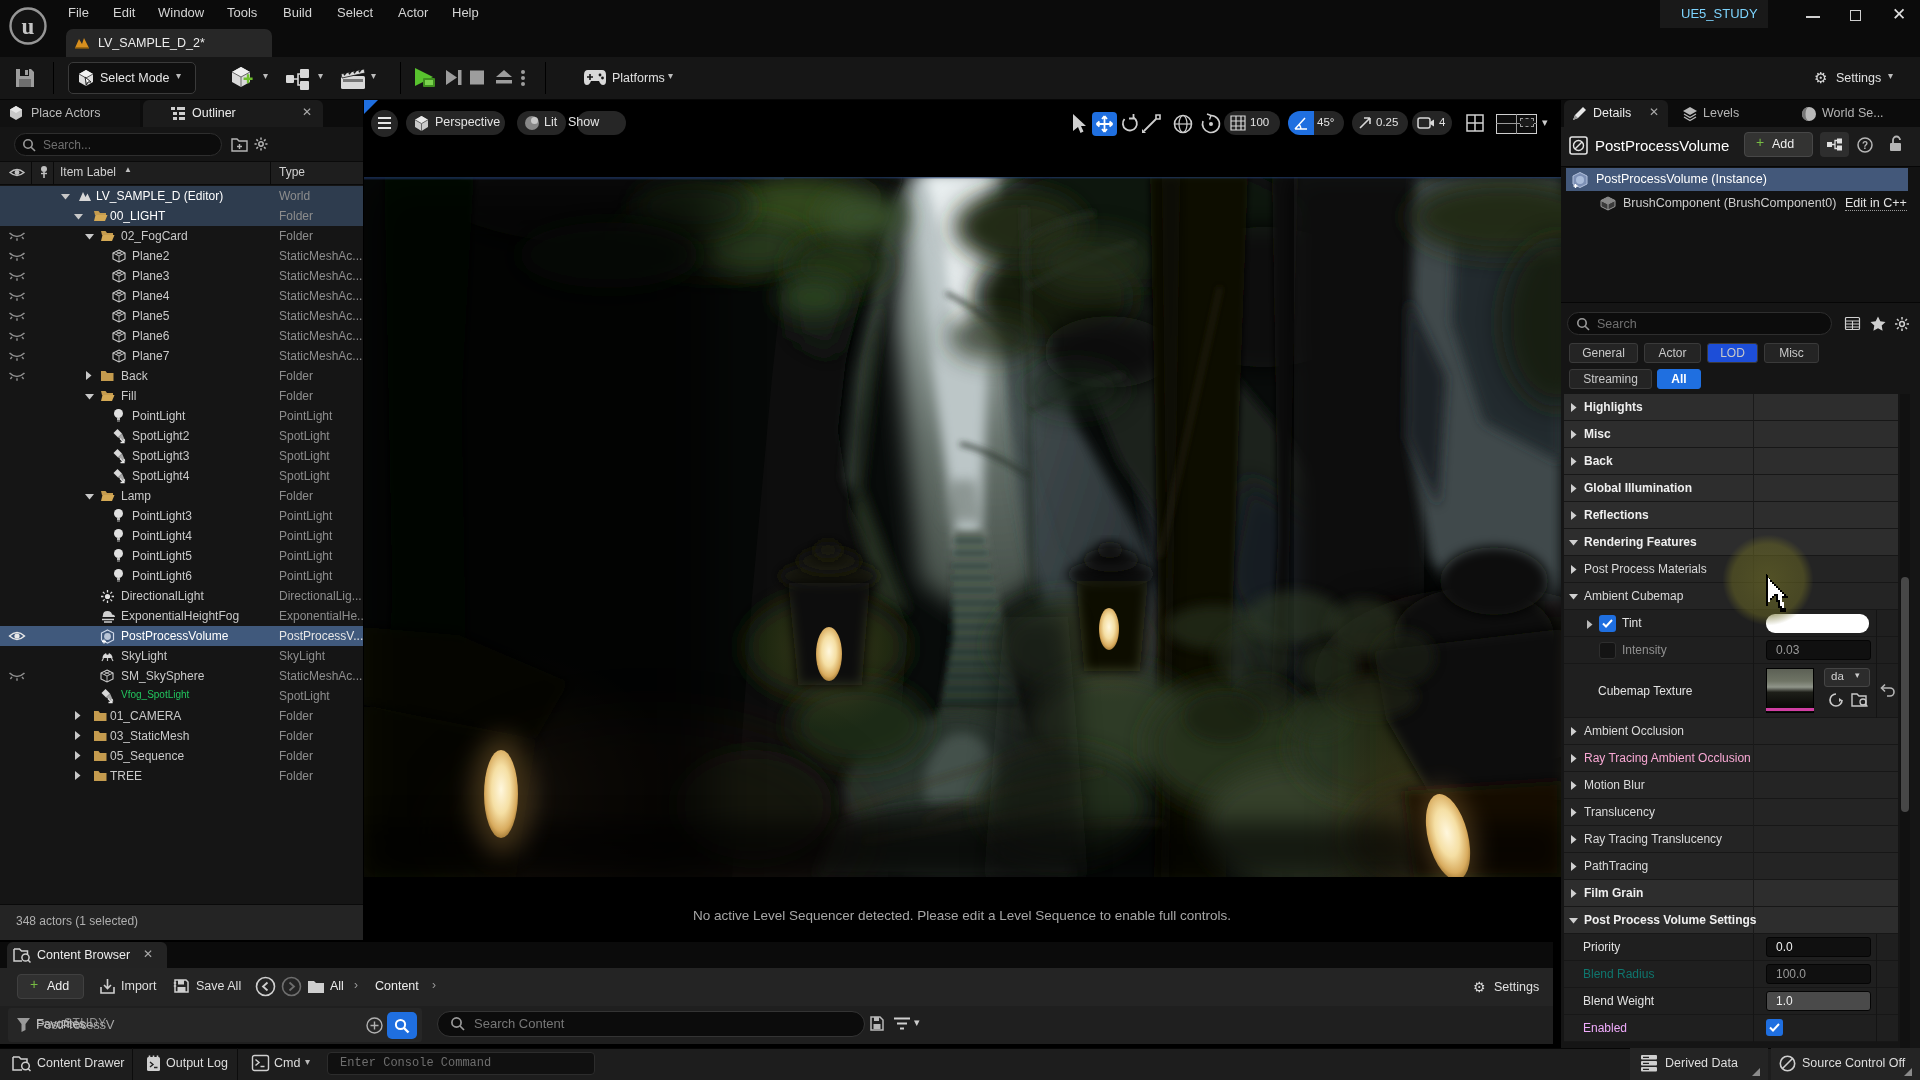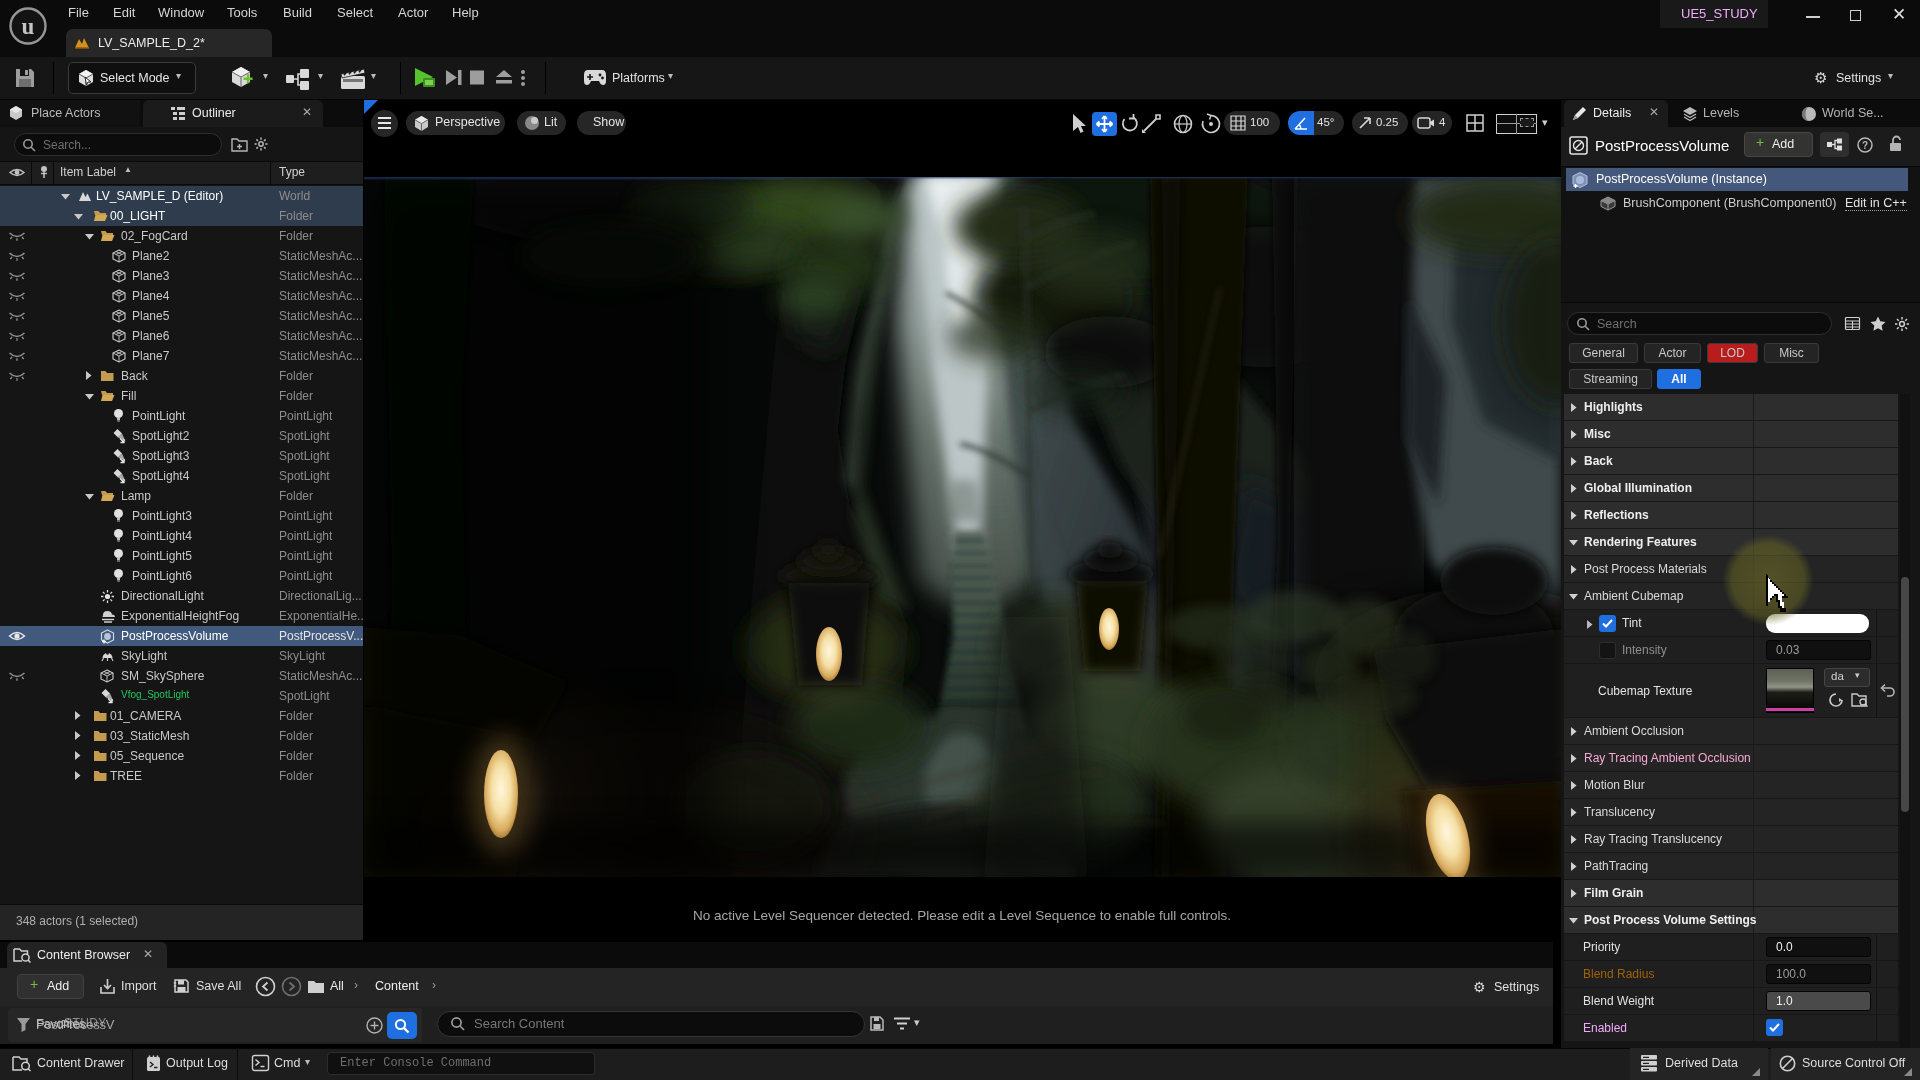--- a/index.html
+++ b/index.html
@@ -14,21 +14,21 @@
 </svg>
 <div class="tx" style="left:68px;top:5px;font-size:13px;color:#d4d4d4">File</div>
 <div class="tx" style="left:113px;top:5px;font-size:13px;color:#d4d4d4">Edit</div>
 <div class="tx" style="left:158px;top:5px;font-size:13px;color:#d4d4d4">Window</div>
 <div class="tx" style="left:227px;top:5px;font-size:13px;color:#d4d4d4">Tools</div>
 <div class="tx" style="left:283px;top:5px;font-size:13px;color:#d4d4d4">Build</div>
 <div class="tx" style="left:337px;top:5px;font-size:13px;color:#d4d4d4">Select</div>
 <div class="tx" style="left:398px;top:5px;font-size:13px;color:#d4d4d4">Actor</div>
 <div class="tx" style="left:452px;top:5px;font-size:13px;color:#d4d4d4">Help</div>
 <div class="a" style="left:1660px;top:0;width:108px;height:28px;background:#191919"></div>
-<div class="tx" style="left:1681px;top:6px;font-size:13px;color:#f0abfc">UE5_STUDY</div>
+<div class="tx" style="left:1681px;top:6px;font-size:13px;color:#7dd3fc">UE5_STUDY</div>
 <div class="a" style="left:1806px;top:16px;width:14px;height:2px;background:#cfcfcf"></div>
 <div class="a" style="left:1850px;top:10px;width:11px;height:11px;border:1.5px solid #cfcfcf"></div>
 <div class="tx" style="left:1892px;top:4px;font-size:17px;color:#dfdfdf">✕</div>
 <div class="a" style="left:0;top:28px;width:1920px;height:29px;background:#0b0b0b"></div>
 <div class="a" style="left:66px;top:29px;width:206px;height:28px;background:#272727;border-radius:7px 7px 0 0"></div>
 <svg class="a" style="left:74px;top:35px" width="16" height="15" viewBox="0 0 16 15">
 <path d="M1 13 L5 4 L8 9 L10 3 L15 13 Z" fill="#d78f1e"></path>
     <path d="M1 13 L15 13" stroke="#8a5c10" stroke-width="1.5"></path>
 </svg>
 <div class="tx" style="left:98px;top:36px;font-size:12.5px;color:#ececec">LV_SAMPLE_D_2*</div>
@@ -610,21 +610,21 @@
     <path d="M8.5 8.6 V16 M2 4.8 l6.5 3.8 M15 4.8 l-6.5 3.8" stroke="#666" stroke-width="1"></path>
 </svg>
 <div class="tx" style="left:435px;top:115px;font-size:12.5px;color:#e4e4e4">Perspective</div>
 <div class="a" style="left:517px;top:111px;width:49px;height:24px;background:rgba(42,42,42,0.9);border-radius:12px"></div>
 <svg class="a" style="left:524px;top:115px" width="16" height="16">
     <circle cx="8" cy="8" r="7" fill="#888"></circle>
     <circle cx="10.5" cy="5.5" r="3.5" fill="#c9c9c9"></circle>
   </svg>
 <div class="tx" style="left:544px;top:115px;font-size:12.5px;color:#e4e4e4">Lit</div>
 <div class="a" style="left:577px;top:111px;width:49px;height:24px;background:rgba(42,42,42,0.9);border-radius:12px"></div>
-<div class="tx" style="left:593px;top:115px;font-size:12.5px;color:#e4e4e4">Show</div>
+<div class="tx" style="left:568px;top:115px;font-size:12.5px;color:#e4e4e4">Show</div>
 <svg class="a" style="left:1070px;top:112px" width="100" height="24" viewBox="0 0 100 24">
 <path d="M3 2 L3 19 L8 15 L10.5 21 L13.5 19.5 L11 14 L16 14 Z" fill="#cfcfcf"></path>
 <rect x="22" y="0" width="25" height="24" rx="4" fill="#1f6fe0"></rect>
 <path d="M34.5 4 v16 M26.5 12 h16 M34.5 4 l-2.5 3 M34.5 4 l2.5 3 M34.5 20 l-2.5 -3 M34.5 20 l2.5 -3 M26.5 12 l3 -2.5 M26.5 12 l3 2.5 M42.5 12 l-3 -2.5 M42.5 12 l-3 2.5" stroke="#fff" stroke-width="1.8" fill="none"></path>
 <path d="M63.5 5.5 a7 7 0 1 1 -9 1.5" stroke="#cfcfcf" stroke-width="1.8" fill="none"></path>
     <path d="M63.5 2 v4.5 h-4.5" fill="none" stroke="#cfcfcf" stroke-width="1.8"></path>
 <path d="M76 21 h-4 v-4 z" fill="#cfcfcf"></path>
     <path d="M74 19 L86 7" stroke="#cfcfcf" stroke-width="1.8"></path>
     <path d="M86 3 h4 v4 h-4 z" fill="none" stroke="#cfcfcf" stroke-width="1.6"></path>
 </svg>
@@ -740,21 +740,21 @@
 </svg>
 <svg class="a" style="left:1870px;top:316px" width="16" height="15" viewBox="0 0 16 15">
 <path d="M8 0.5 L10.3 5.2 L15.5 6 L11.7 9.6 L12.6 14.8 L8 12.3 L3.4 14.8 L4.3 9.6 L0.5 6 L5.7 5.2 Z" fill="#cfcfcf"></path>
 </svg>
 <svg class="a" style="left:1894px;top:316px" width="16" height="16" viewBox="0 0 16 16">
 <circle cx="8" cy="8" r="2.4" fill="none" stroke="#cfcfcf" stroke-width="1.5"></circle>
 <path d="M8 1 v2.4 M8 12.6 v2.4 M1 8 h2.4 M12.6 8 h2.4 M3 3 l1.7 1.7 M11.3 11.3 l1.7 1.7 M13 3 l-1.7 1.7 M4.7 11.3 l-1.7 1.7" stroke="#cfcfcf" stroke-width="1.5"></path>
 </svg>
 <div class="a" style="left:1569px;top:343px;width:69px;height:20px;background:#242424;border:1px solid #3a3a3a;border-radius:3px;text-align:center;font-size:12px;line-height:19px;color:#c9c9c9;font-weight:400">General</div>
 <div class="a" style="left:1644px;top:343px;width:57px;height:20px;background:#242424;border:1px solid #3a3a3a;border-radius:3px;text-align:center;font-size:12px;line-height:19px;color:#c9c9c9;font-weight:400">Actor</div>
-<div class="a" style="left:1707px;top:343px;width:51px;height:20px;background:#b91c1c;border:1px solid #3a3a3a;border-radius:3px;text-align:center;font-size:12px;line-height:19px;color:#c9c9c9;font-weight:400">LOD</div>
+<div class="a" style="left:1707px;top:343px;width:51px;height:20px;background:#1d4ed8;border:1px solid #3a3a3a;border-radius:3px;text-align:center;font-size:12px;line-height:19px;color:#c9c9c9;font-weight:400">LOD</div>
 <div class="a" style="left:1764px;top:343px;width:55px;height:20px;background:#242424;border:1px solid #3a3a3a;border-radius:3px;text-align:center;font-size:12px;line-height:19px;color:#c9c9c9;font-weight:400">Misc</div>
 <div class="a" style="left:1569px;top:369px;width:83px;height:20px;background:#242424;border:1px solid #3a3a3a;border-radius:3px;text-align:center;font-size:12px;line-height:19px;color:#c9c9c9;font-weight:400">Streaming</div>
 <div class="a" style="left:1657px;top:369px;width:44px;height:20px;background:#1f6fe0;border:1px solid #1f6fe0;border-radius:3px;text-align:center;font-size:12px;line-height:19px;color:#fff;font-weight:600">All</div>
 <div class="a" style="left:1564px;top:394px;width:334px;height:27px;background:#2d2d2d;border-bottom:1px solid #171717"></div>
 <div class="a" style="left:1753px;top:394px;width:1px;height:27px;background:#1a1a1a"></div>
 <svg class="a" style="left:1570px;top:403px" width="7" height="9">
     <path d="M1 0 V9 L6.5 4.5 Z" fill="#d0d0d0"></path>
   </svg>
 <div class="tx" style="left:1584px;top:400px;font-size:12px;color:#efefef;font-weight:700">Highlights</div>
 <div class="a" style="left:1564px;top:421px;width:334px;height:27px;background:#2d2d2d;border-bottom:1px solid #171717"></div>
@@ -890,21 +890,21 @@
 <div class="tx" style="left:1584px;top:913px;font-size:12px;color:#efefef;font-weight:700">Post Process Volume Settings</div>
 <div class="a" style="left:1564px;top:934px;width:334px;height:27px;background:#1f1f1f;border-bottom:1px solid #171717"></div>
 <div class="a" style="left:1753px;top:934px;width:1px;height:27px;background:#141414"></div>
 <div class="a" style="left:1876px;top:934px;width:1px;height:27px;background:#141414"></div>
 <div class="tx" style="left:1583px;top:940px;font-size:12px;color:#e2e2e2">Priority</div>
 <div class="a" style="left:1766px;top:937px;width:105px;height:20px;background:#101010;border:1px solid #050505;border-radius:3px"></div>
 <div class="tx" style="left:1776px;top:940px;font-size:12px;color:#f0f0f0">0.0</div>
 <div class="a" style="left:1564px;top:961px;width:334px;height:27px;background:#1f1f1f;border-bottom:1px solid #171717"></div>
 <div class="a" style="left:1753px;top:961px;width:1px;height:27px;background:#141414"></div>
 <div class="a" style="left:1876px;top:961px;width:1px;height:27px;background:#141414"></div>
-<div class="tx" style="left:1583px;top:967px;font-size:12px;color:#a16207">Blend Radius</div>
+<div class="tx" style="left:1583px;top:967px;font-size:12px;color:#0f766e">Blend Radius</div>
 <div class="a" style="left:1766px;top:964px;width:105px;height:20px;background:#101010;border:1px solid #050505;border-radius:3px"></div>
 <div class="tx" style="left:1776px;top:967px;font-size:12px;color:#9a9a9a">100.0</div>
 <div class="a" style="left:1564px;top:988px;width:334px;height:27px;background:#1f1f1f;border-bottom:1px solid #171717"></div>
 <div class="a" style="left:1753px;top:988px;width:1px;height:27px;background:#141414"></div>
 <div class="a" style="left:1876px;top:988px;width:1px;height:27px;background:#141414"></div>
 <div class="tx" style="left:1583px;top:994px;font-size:12px;color:#e2e2e2">Blend Weight</div>
 <div class="a" style="left:1766px;top:991px;width:105px;height:20px;background:#4a4a4a;border:1px solid #050505;border-radius:3px"></div>
 <div class="tx" style="left:1776px;top:994px;font-size:12px;color:#f0f0f0">1.0</div>
 <div class="a" style="left:1564px;top:1015px;width:334px;height:27px;background:#1f1f1f;border-bottom:1px solid #171717"></div>
 <div class="a" style="left:1753px;top:1015px;width:1px;height:27px;background:#141414"></div>

